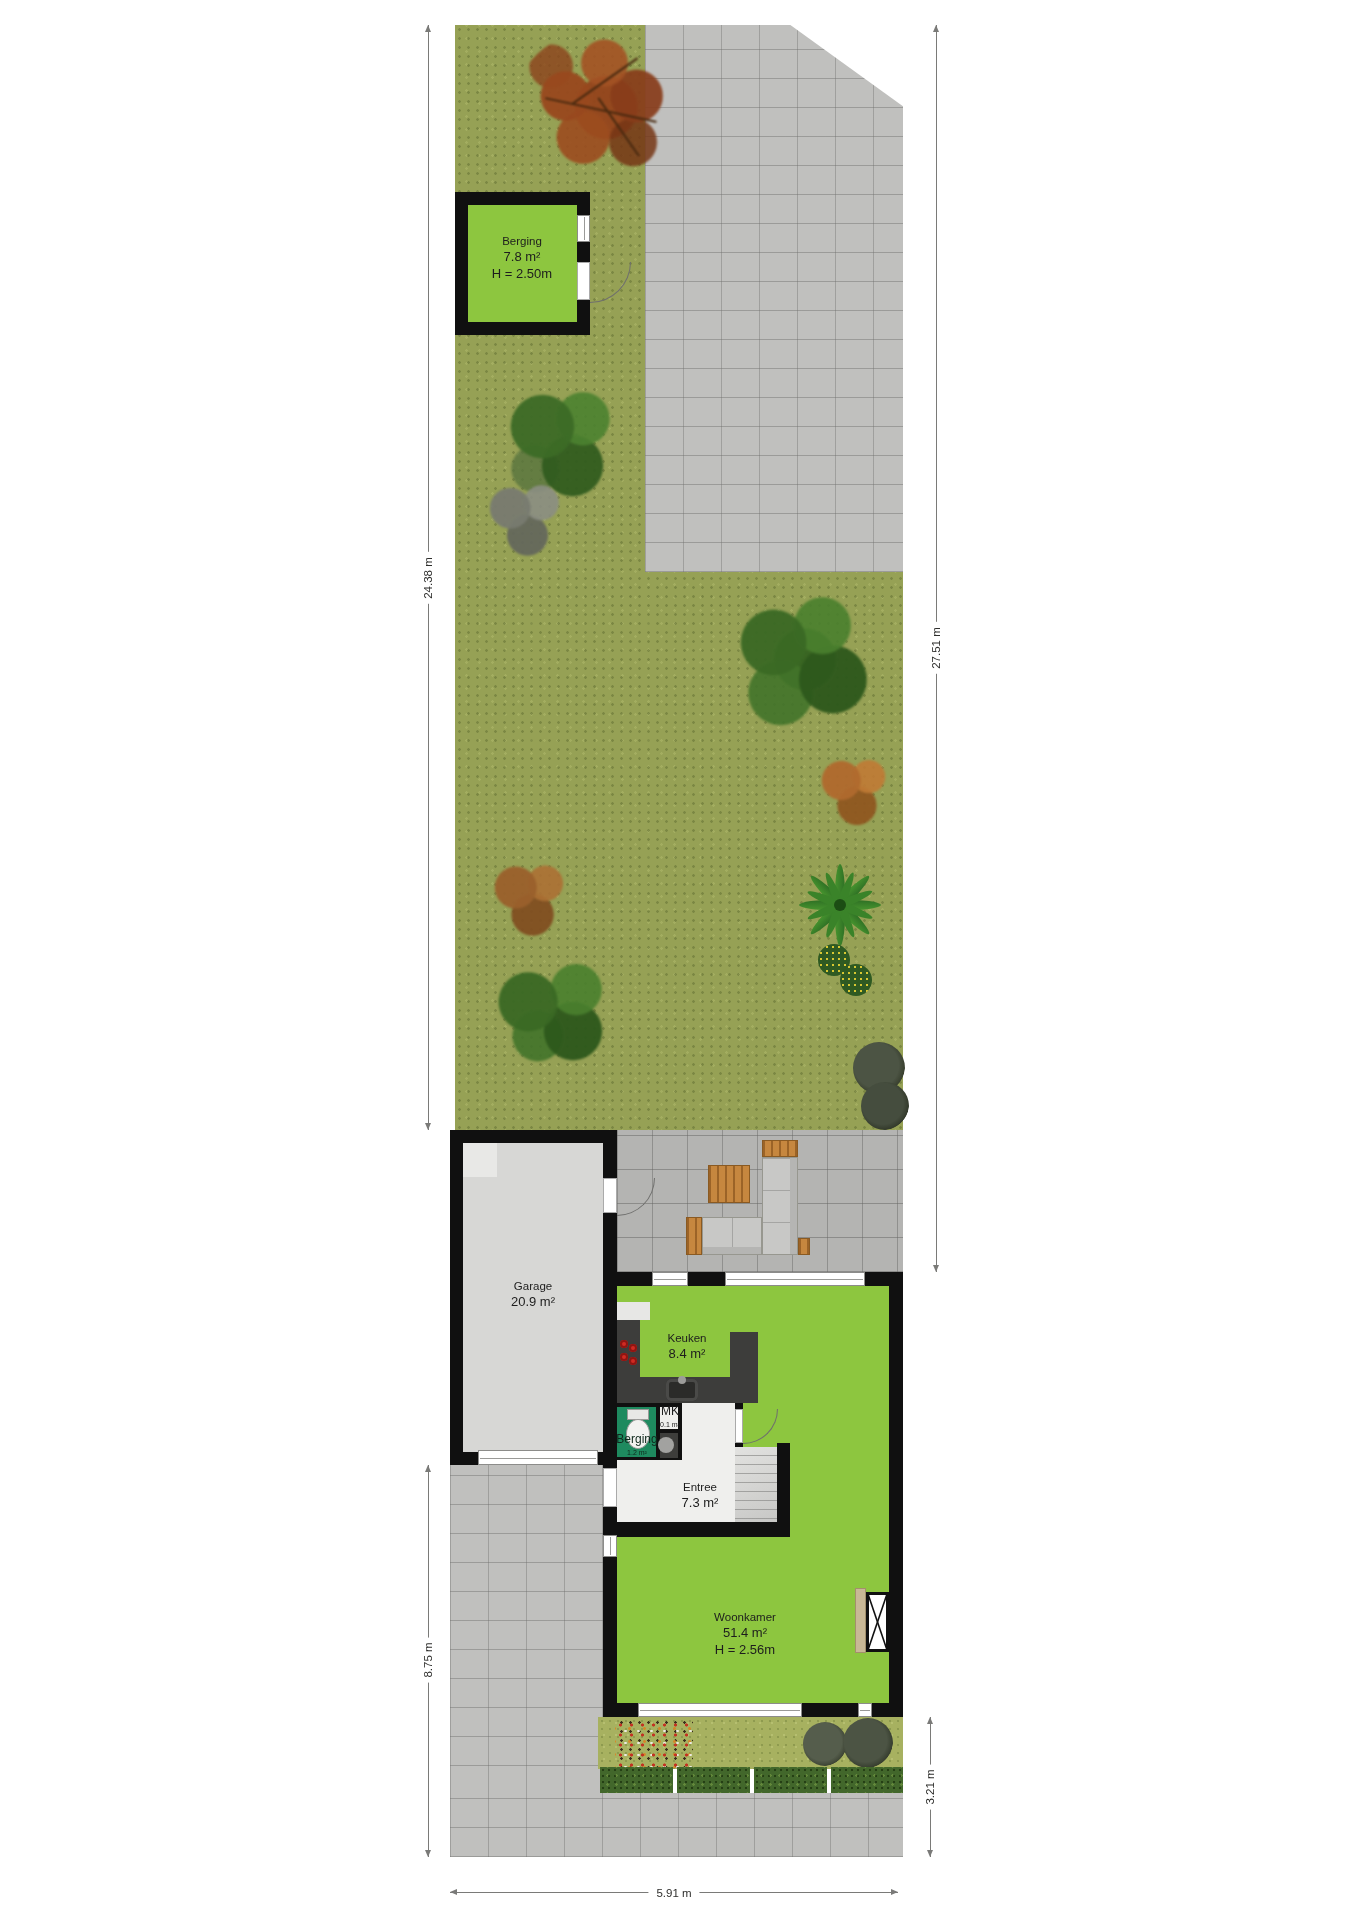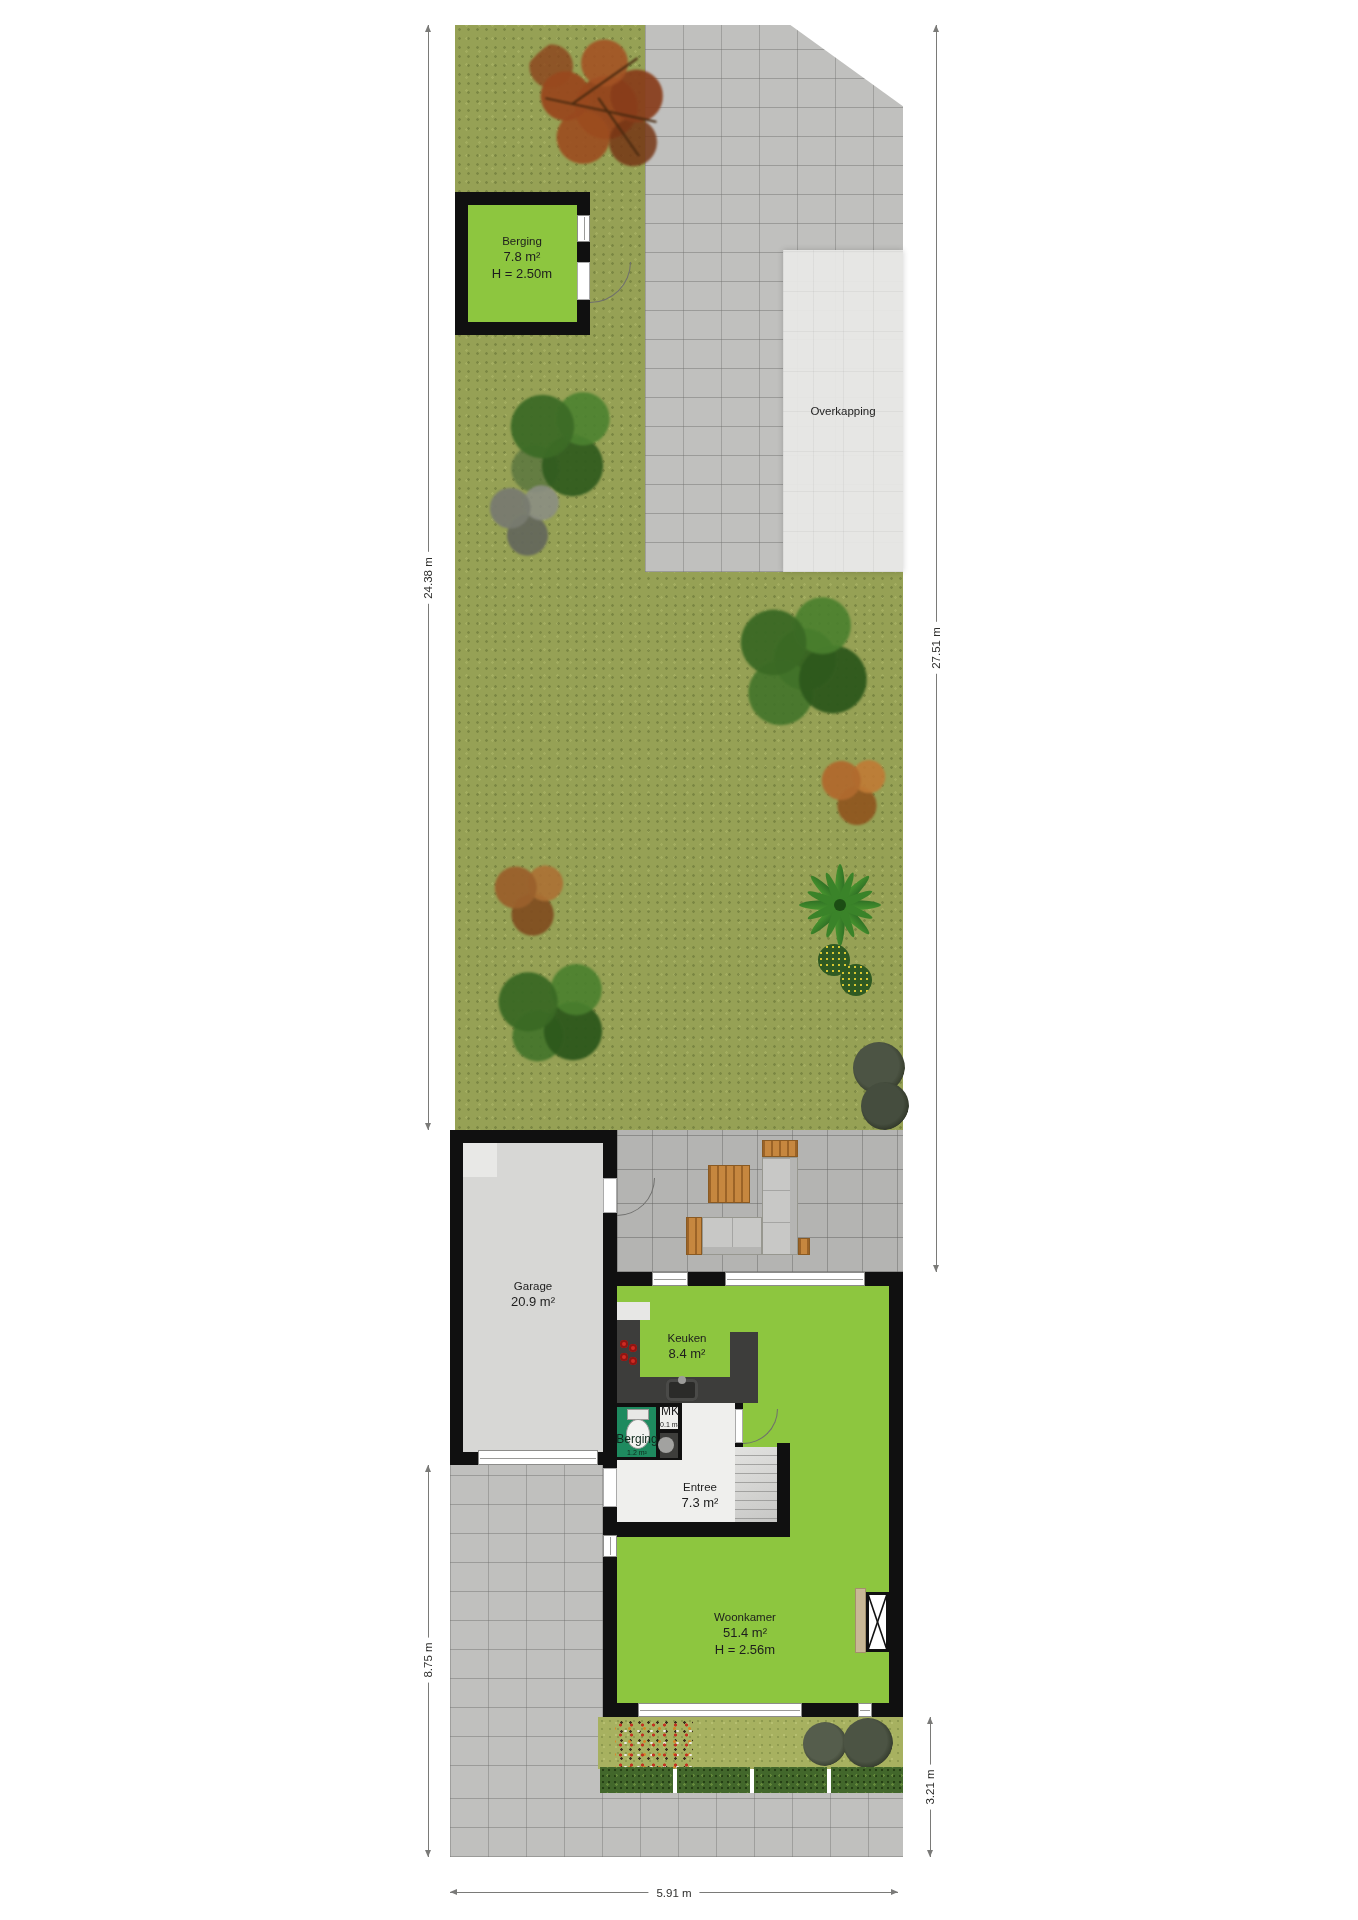--- a/index.html
+++ b/index.html
@@ -71,23 +71,20 @@
 <body>
 
 <div id="canvas">
 
   <div class="abs grass" style="left:455px;top:25px;width:448px;height:1105px;"></div>
 
   <div class="abs pave" style="left:645px;top:25px;width:258px;height:547px;"></div>
 
   <div class="abs" style="left:789px;top:24px;width:115px;height:83px;background:#fff;clip-path:polygon(0 0,100% 0,100% 100%);"></div>
 
-  <div class="abs roof" style="left:783px;top:250px;width:120px;height:322px;">
-    <div class="lbl l1" style="left:50%;top:50%;">Overkapping</div>
-  </div>
 
   <div class="abs plant" style="left:512px;top:30px;width:178px;height:165px;border-radius:48% 52% 55% 45%/50% 46% 54% 50%;filter:blur(1px);background:
       radial-gradient(circle at 30% 40%,rgba(152,72,30,.95) 0 15%,transparent 16%),
       radial-gradient(circle at 52% 20%,rgba(163,82,36,.9) 0 14%,transparent 15%),
       radial-gradient(circle at 70% 40%,rgba(136,60,26,.92) 0 16%,transparent 17%),
       radial-gradient(circle at 40% 65%,rgba(156,76,31,.9) 0 17%,transparent 18%),
       radial-gradient(circle at 68% 68%,rgba(118,54,22,.85) 0 14%,transparent 15%),
       radial-gradient(circle at 22% 22%,rgba(140,66,28,.8) 0 11%,transparent 12%),
       radial-gradient(circle at 53% 47%,rgba(148,68,28,.95) 0 24%,transparent 25%);">
     <span class="branch" style="left:18%;top:48%;width:64%;transform:rotate(12deg);"></span>

